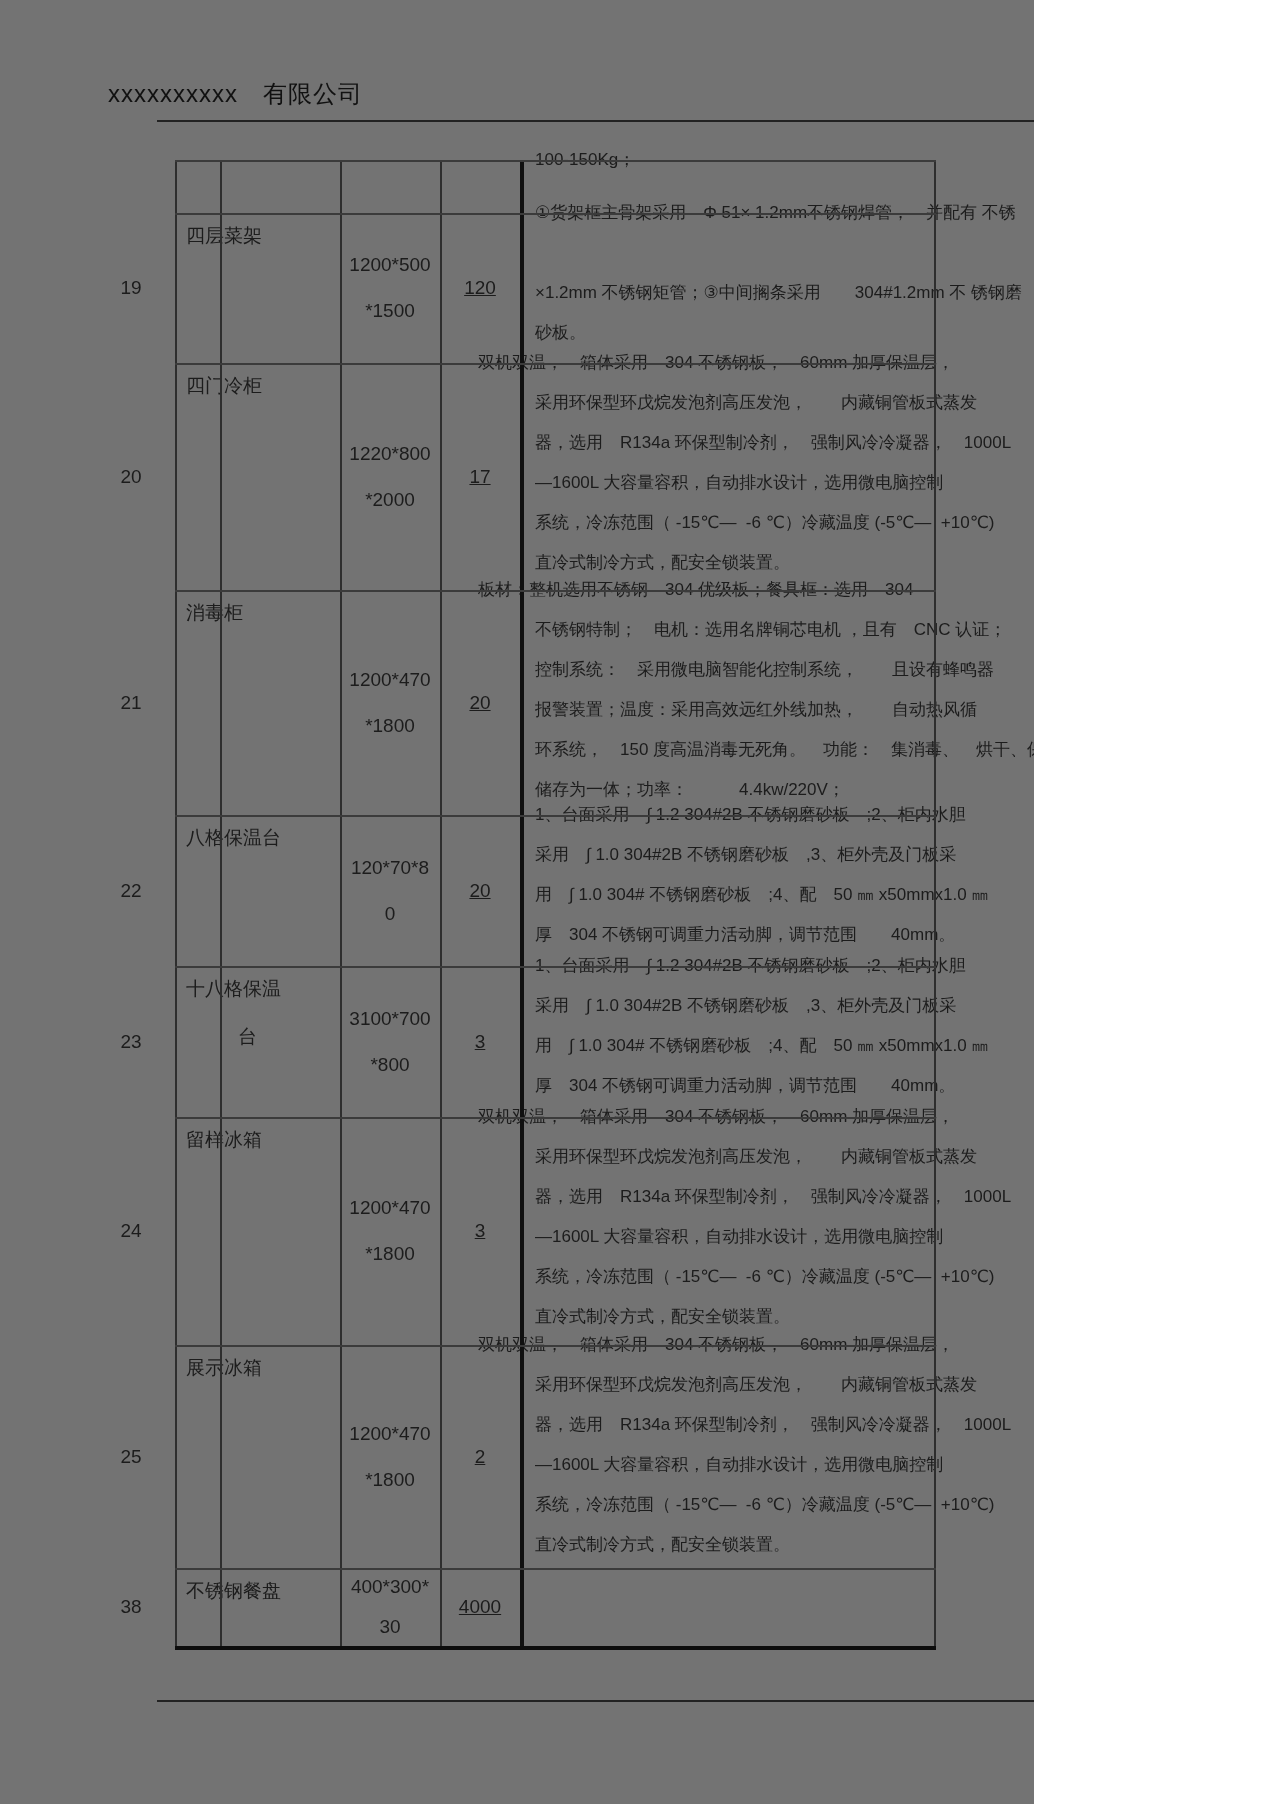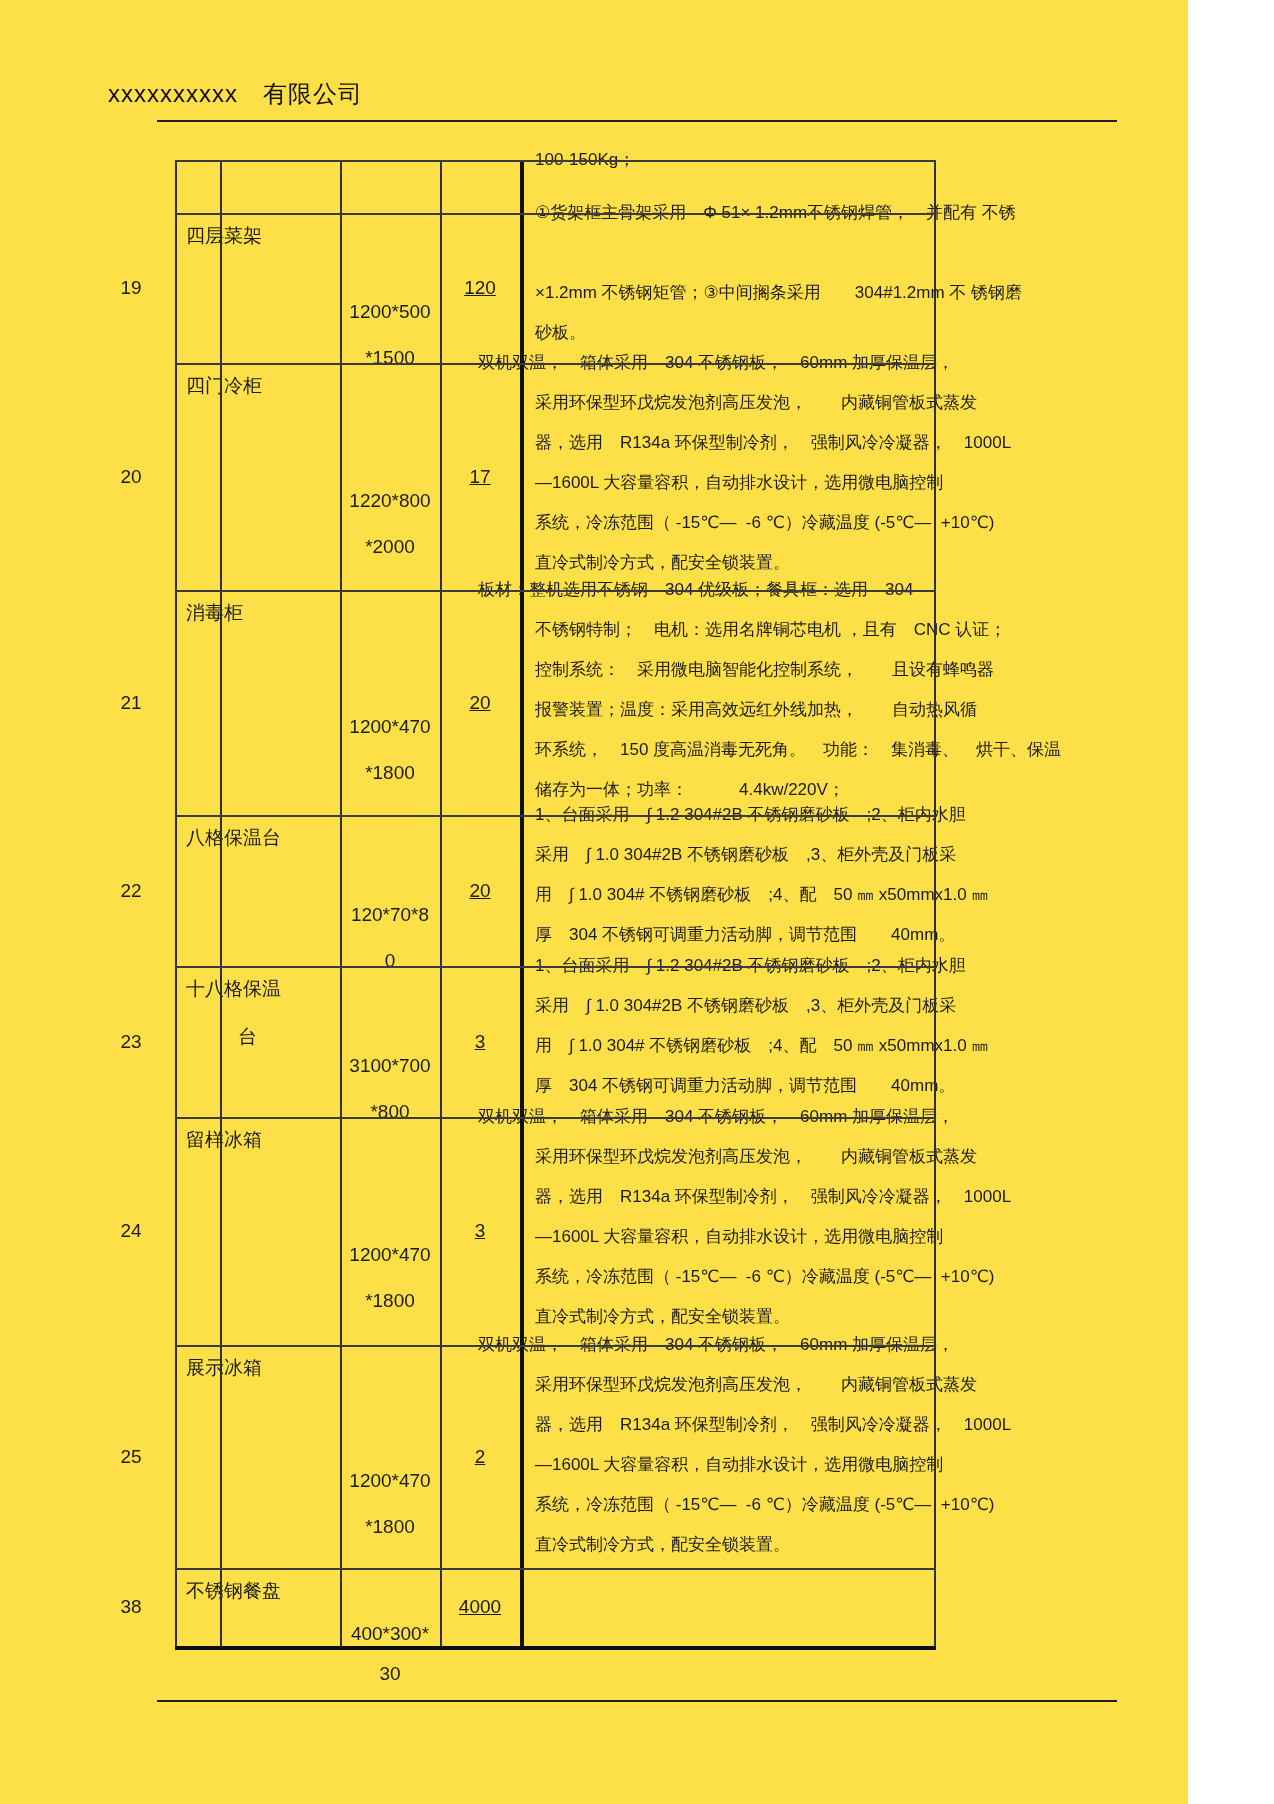--- a/index.html
+++ b/index.html
@@ -1,32 +1,32 @@
 <!DOCTYPE html>
 <html><head>
 <meta charset="utf-8">
 <style>
   html,body{margin:0;padding:0;background:#ffffff;}
-  .page{position:relative;width:1188px;height:1804px;background:#fde047;overflow:hidden;
+  .page{position:relative;width:1034px;height:1804px;background:#737373;overflow:hidden;
         font-family:"Liberation Sans","DejaVu Sans",sans-serif;color:#1c1c1c;}
   .hdr{position:absolute;left:108px;top:78px;font-size:24px;letter-spacing:1px;white-space:pre;color:#111;}
   .rule{position:absolute;left:157px;width:960px;height:2px;background:#222;}
   .rule.top{top:120px;}
   .rule.bottom{top:1700px;}
   
   .vb{position:absolute;top:160px;height:1488px;width:2px;background:#2e2e2e;z-index:5;}
   .vb.thick{width:4px;background:#101010;}
   .hb{position:absolute;left:175px;width:761px;height:2px;background:#3b3b3b;z-index:5;}
   .hb.btm{height:4px;background:#0d0d0d;}
   
   .row{position:absolute;left:0;width:1274px;}
   .c-no{position:absolute;left:100px;top:0;width:62px;height:100%;display:flex;align-items:center;justify-content:center;font-size:19px;}
   .c-name{position:absolute;left:178px;top:0;width:160px;height:100%;display:flex;flex-direction:column;justify-content:flex-start;font-size:19px;line-height:48px;padding-left:8px;box-sizing:border-box;font-family:Liberation Mono, monospace;}
   .nl2{padding-left:52px;}
-  .c-size{position:absolute;left:341px;top:0;width:98px;height:100%;display:flex;flex-direction:column;justify-content:center;text-align:center;font-size:19px;line-height:46px;margin-top:47px;}
+  .c-size{position:absolute;left:341px;top:0;width:98px;height:100%;display:flex;flex-direction:column;justify-content:center;text-align:center;font-size:19px;line-height:46px;}
   .c-qty{position:absolute;left:441px;top:0;width:78px;height:100%;display:flex;align-items:center;justify-content:center;font-size:19px;text-decoration:underline;}
   .dl{position:absolute;left:535px;height:20px;line-height:20px;font-size:17px;white-space:pre;z-index:2;}
   .dl.ol{left:478px;}
   .t0{top:-10px}.t1{top:30px}.t2{top:70px}.t3{top:110px}.t4{top:150px}.t5{top:190px}
   .carry{position:absolute;left:535px;top:150px;height:20px;line-height:20px;font-size:17px;white-space:pre;z-index:2;}
 </style>
 </head>
 <body>
 
 <div class="page">

